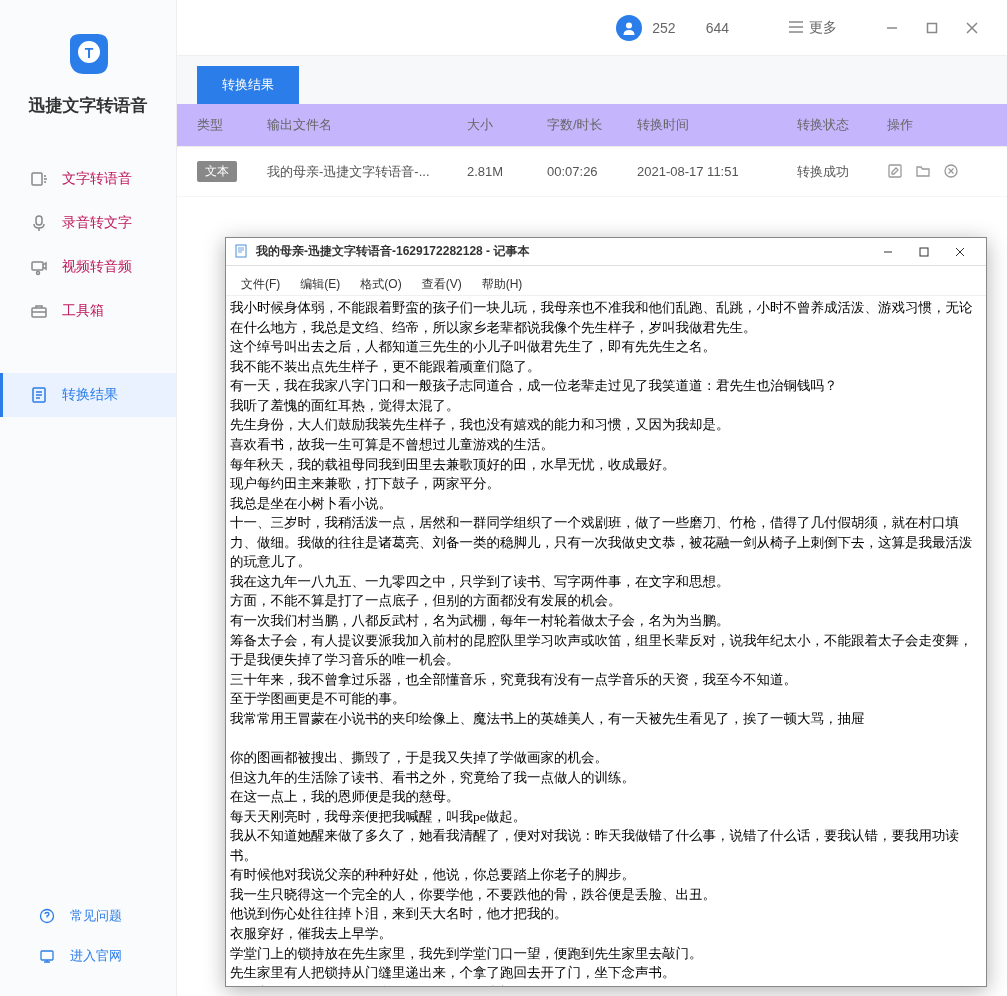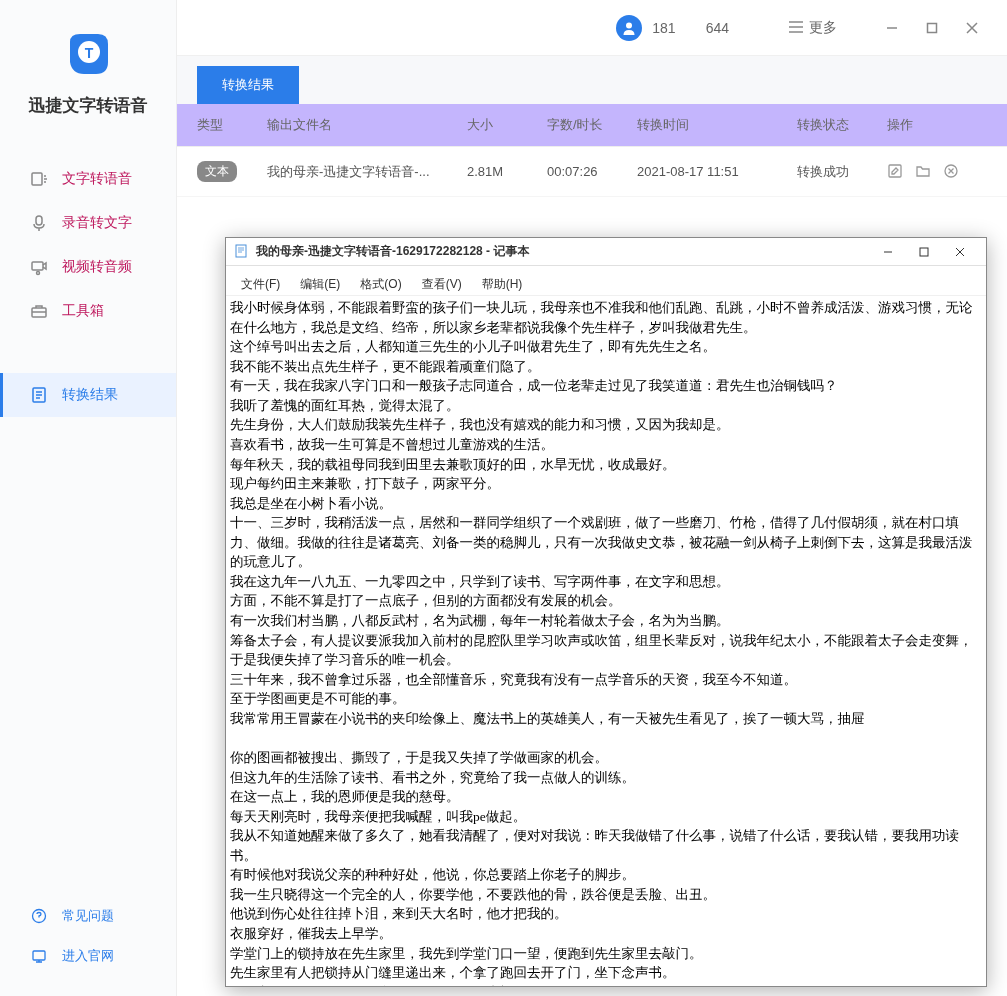--- a/index.html
+++ b/index.html
@@ -69,21 +69,21 @@
       align-items: center;
       justify-content: center;
     }
     .nav-divider {
       height: 40px;
     }
     .bottom-nav {
       padding-bottom: 20px;
     }
     .bottom-nav .nav-item {
-      padding: 11px 30px;
+      padding: 11px 38px;
       font-size: 13px;
       color: #2b7de9;
     }
     .bottom-nav .nav-icon svg {
       stroke: #2b7de9;
     }
     .main-area {
       flex: 1;
       display: flex;
       flex-direction: column;
@@ -184,21 +184,21 @@
       color: #555;
       border-bottom: 1px solid #f5f5f5;
       align-items: center;
     }
     .type-badge {
       display: inline-block;
       background: #888;
       color: #fff;
       padding: 2px 8px;
       font-size: 12px;
-      border-radius: 8px;
+      border-radius: 2px;
     }
     .row-ops {
       display: flex;
       gap: 10px;
     }
     .op-icon {
       width: 18px;
       height: 18px;
       cursor: pointer;
       color: #999;
@@ -365,21 +365,21 @@
   <div class="main-area">
     <div class="top-bar">
       <div class="user-info">
         <div class="user-section">
           <span class="user-avatar">
             <svg width="16" height="16" viewBox="0 0 16 16" fill="#fff">
                 <circle cx="8" cy="5.5" r="3"></circle>
                 <path d="M2.5 15 Q2.5 10 8 10 Q13.5 10 13.5 15 Z"></path>
               </svg>
           </span>
-          <span class="stat-num">181</span>
+          <span class="stat-num">252</span>
         </div>
         <span class="stat-num">644</span>
         <div class="more-btn">
           <span class="more-icon"><svg width="14" height="12" viewBox="0 0 14 12" stroke="#888" stroke-width="1.5">
                 <path d="M0 1 L14 1 M0 6 L14 6 M0 11 L14 11"></path>
               </svg></span>
           <span>更多</span>
         </div>
       </div>
       <div class="window-controls">

